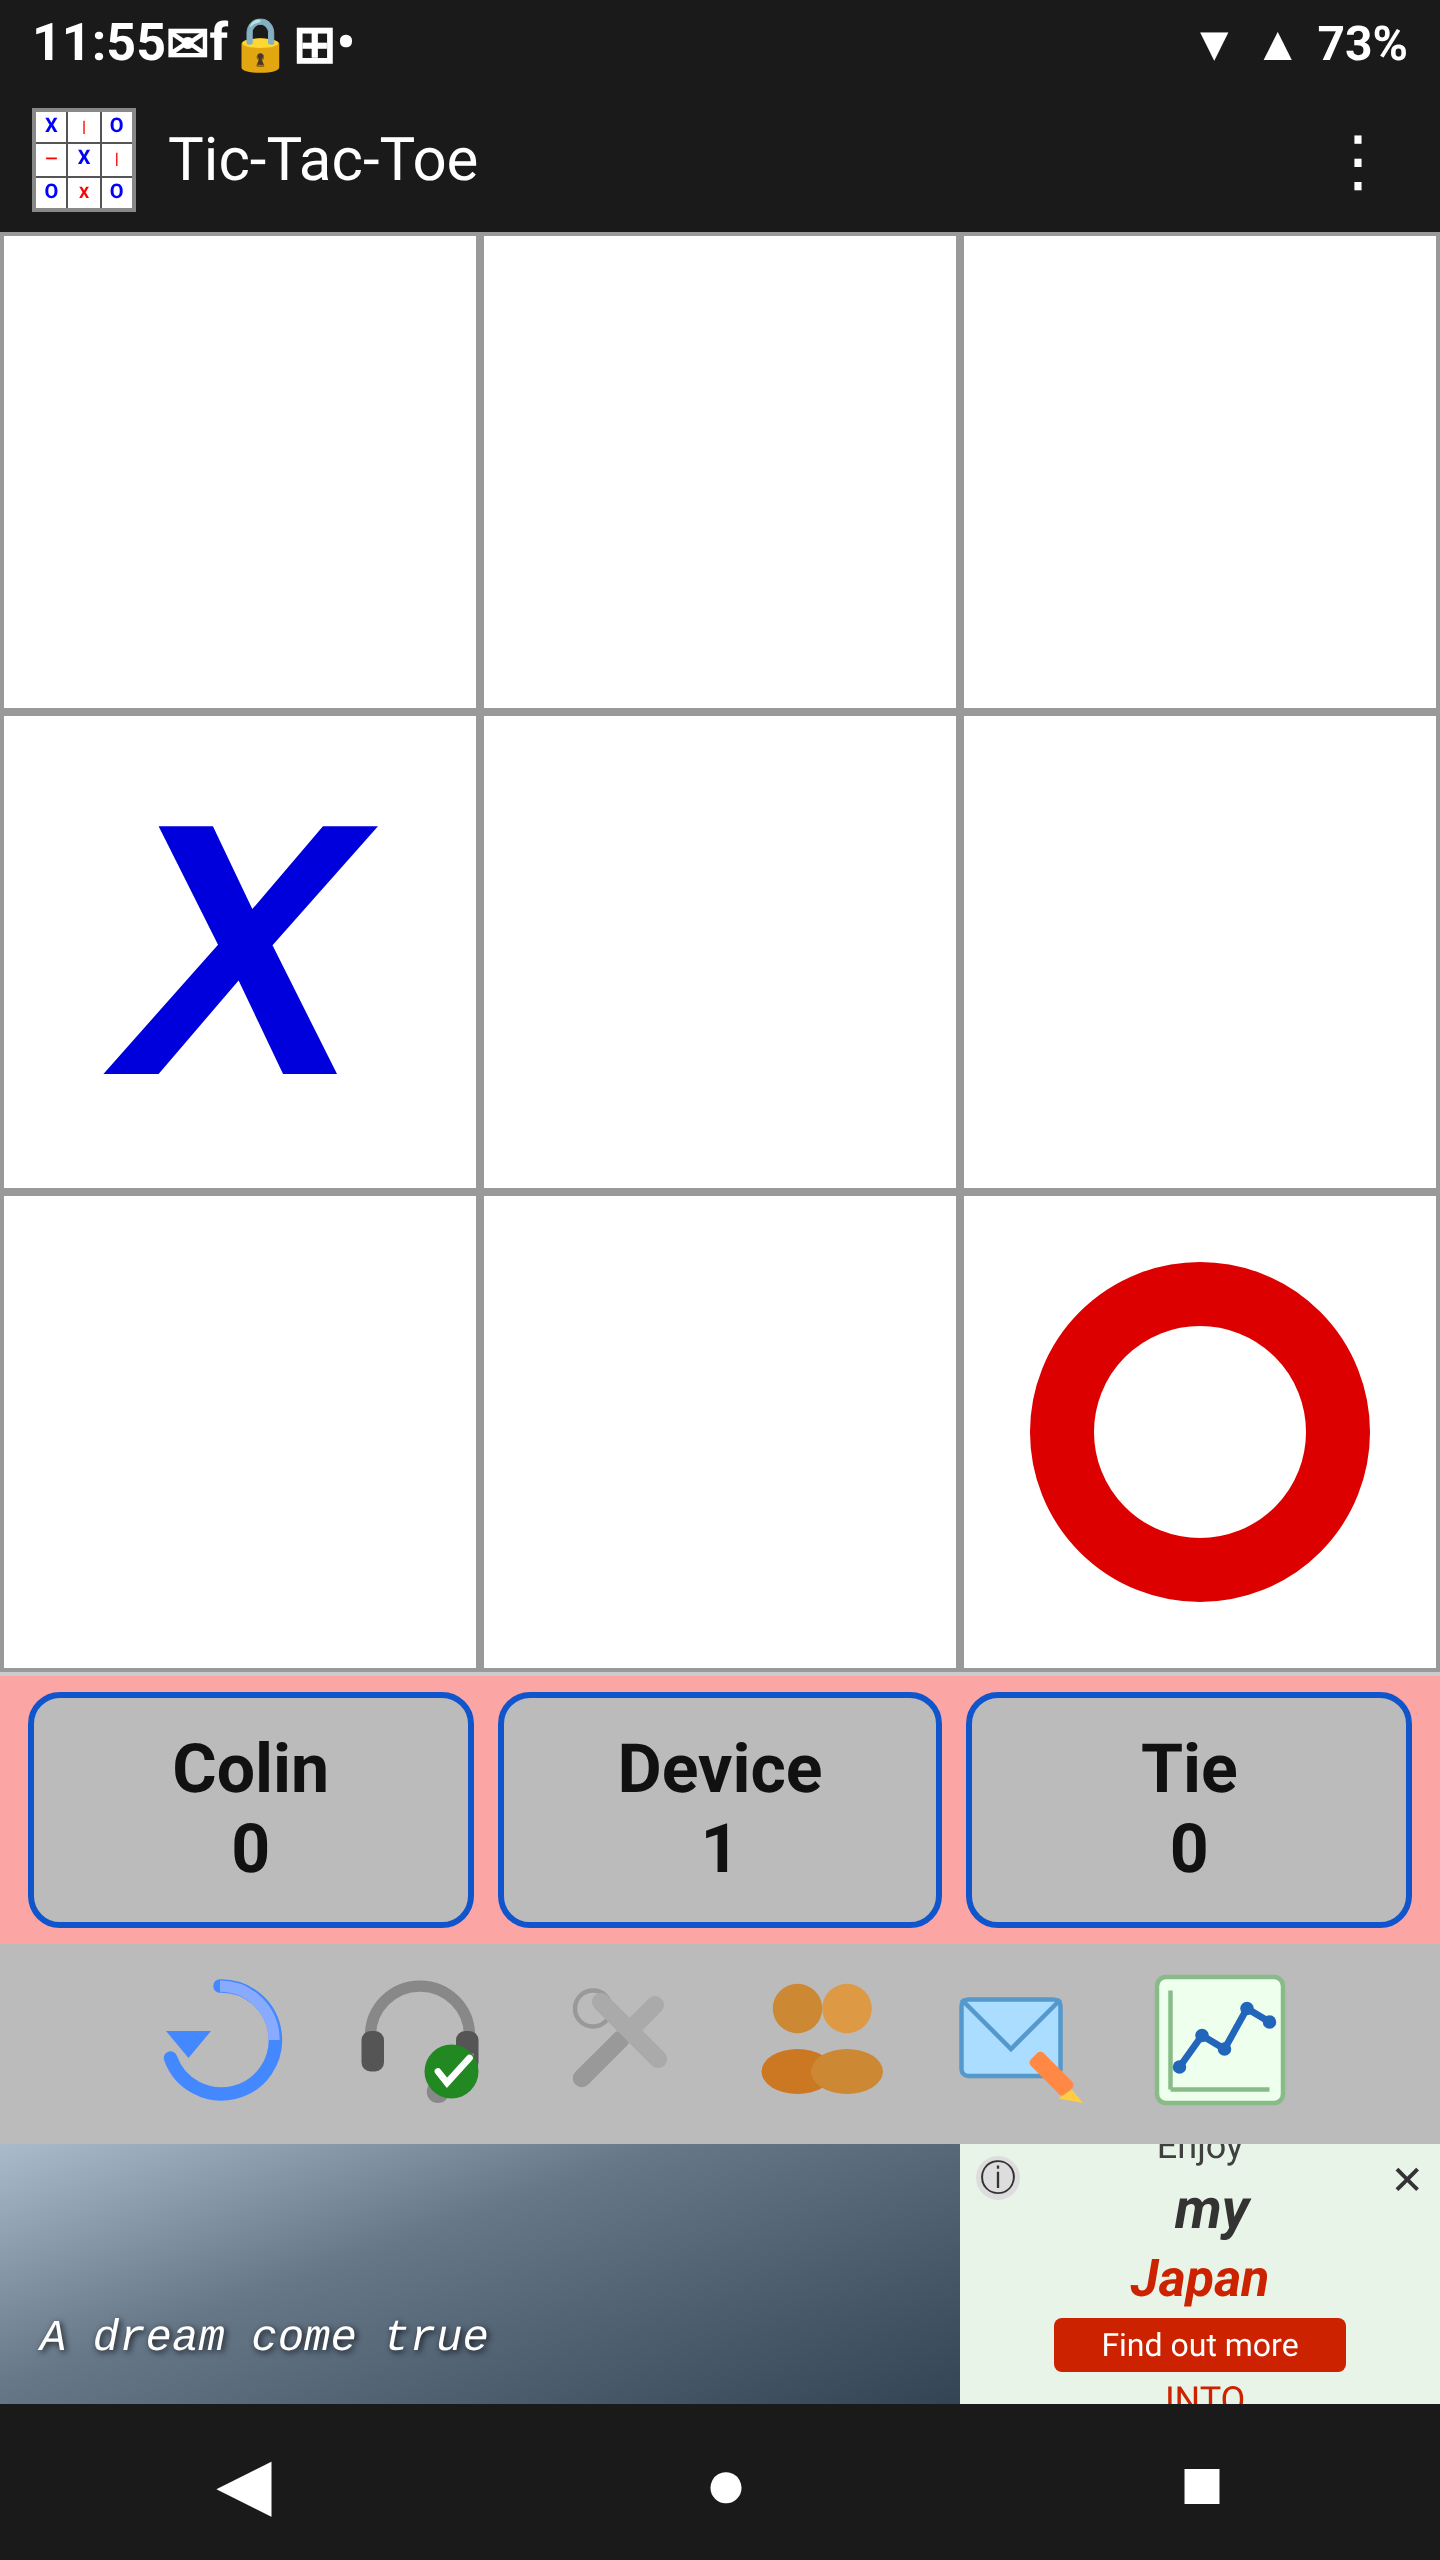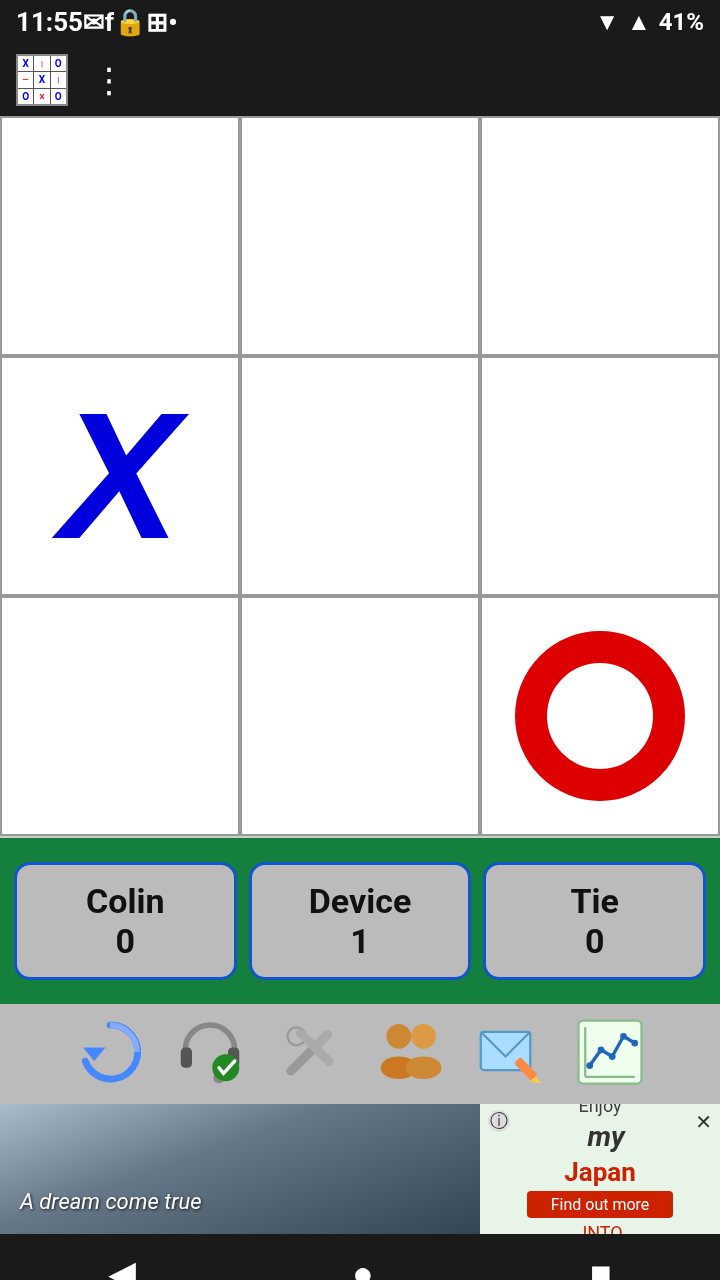--- a/index.html
+++ b/index.html
@@ -98,22 +98,22 @@
       width: 170px;
       height: 170px;
       border-radius: 50%;
       border: 32px solid #dd0000;
       background: transparent;
       display: block;
     }
 
     
     .score-section {
-      background: #15803d;
-      padding: 24px 14px;
+      background: #fca5a5;
+      padding: 8px 14px;
       display: flex;
       gap: 12px;
       flex-shrink: 0;
     }
     .score-box {
       flex: 1;
       background: #bbbbbb;
       border: 3px solid #1155cc;
       border-radius: 16px;
       padding: 16px 8px;
@@ -161,20 +161,21 @@
       position: relative;
       overflow: hidden;
       display: flex;
     }
     .ad-left {
       width: 480px;
       height: 130px;
       background: linear-gradient(135deg, #667eea33, #764ba233);
       overflow: hidden;
       position: relative;
+      font-family: Liberation Mono, monospace;
     }
     .ad-left-img {
       width: 100%;
       height: 100%;
       background: linear-gradient(to bottom, #8899aa, #556677, #334455);
     }
     .ad-left-text {
       position: absolute;
       bottom: 20px;
       left: 20px;
@@ -210,20 +211,21 @@
     .ad-my {
       font-size: 22px;
       font-style: italic;
       color: #333;
       margin-left: 12px;
     }
     .ad-japan {
       font-size: 26px;
       font-weight: bold;
       color: #cc2200;
+      font-style: italic;
     }
     .ad-find {
       font-size: 16px;
       color: white;
       background: #cc2200;
       padding: 4px 24px;
       border-radius: 4px;
     }
     .ad-nto {
       font-size: 18px;
@@ -270,36 +272,37 @@
     <span>11:55</span>
     <span>✉</span>
     <span>f</span>
     <span>🔒</span>
     <span>⊞</span>
     <span>•</span>
   </div>
   <div class="status-right">
     <span>▼</span>
     <span>▲</span>
-    <span>41%</span>
+    <span>73%</span>
   </div>
 </div>
 
 <div class="app-bar">
   <div class="app-icon">
     <div class="app-icon-cell" style="color:blue;font-size:10px">X</div>
     <div class="app-icon-cell" style="color:red;font-size:8px">|</div>
     <div class="app-icon-cell" style="color:blue;font-size:10px">O</div>
     <div class="app-icon-cell" style="color:red;font-size:8px">—</div>
     <div class="app-icon-cell" style="color:blue;font-size:10px">X</div>
     <div class="app-icon-cell" style="color:red;font-size:8px">|</div>
     <div class="app-icon-cell" style="color:blue;font-size:10px">O</div>
     <div class="app-icon-cell" style="color:red;font-size:8px">X</div>
     <div class="app-icon-cell" style="color:blue;font-size:10px">O</div>
   </div>
+  <span class="app-title">Tic-Tac-Toe</span>
   <span class="more-btn">⋮</span>
 </div>
 
 <div class="game-board">
 
   <div class="cell"></div>
   <div class="cell"></div>
   <div class="cell"></div>
 
   <div class="cell">

